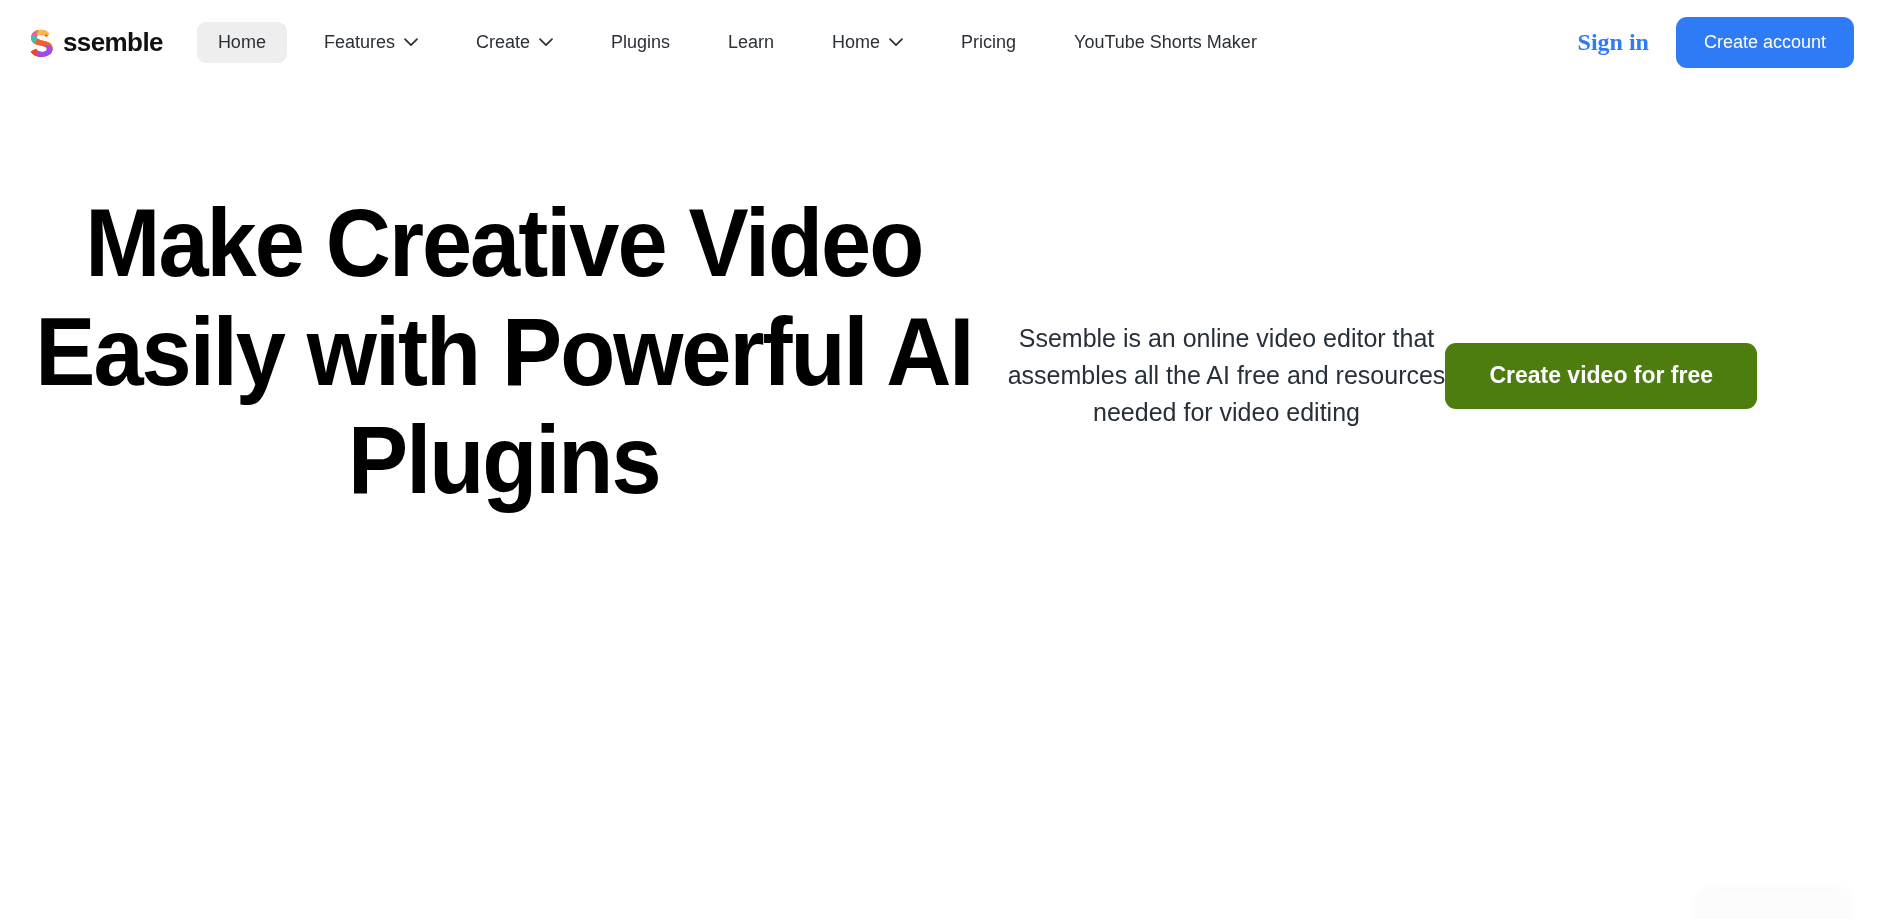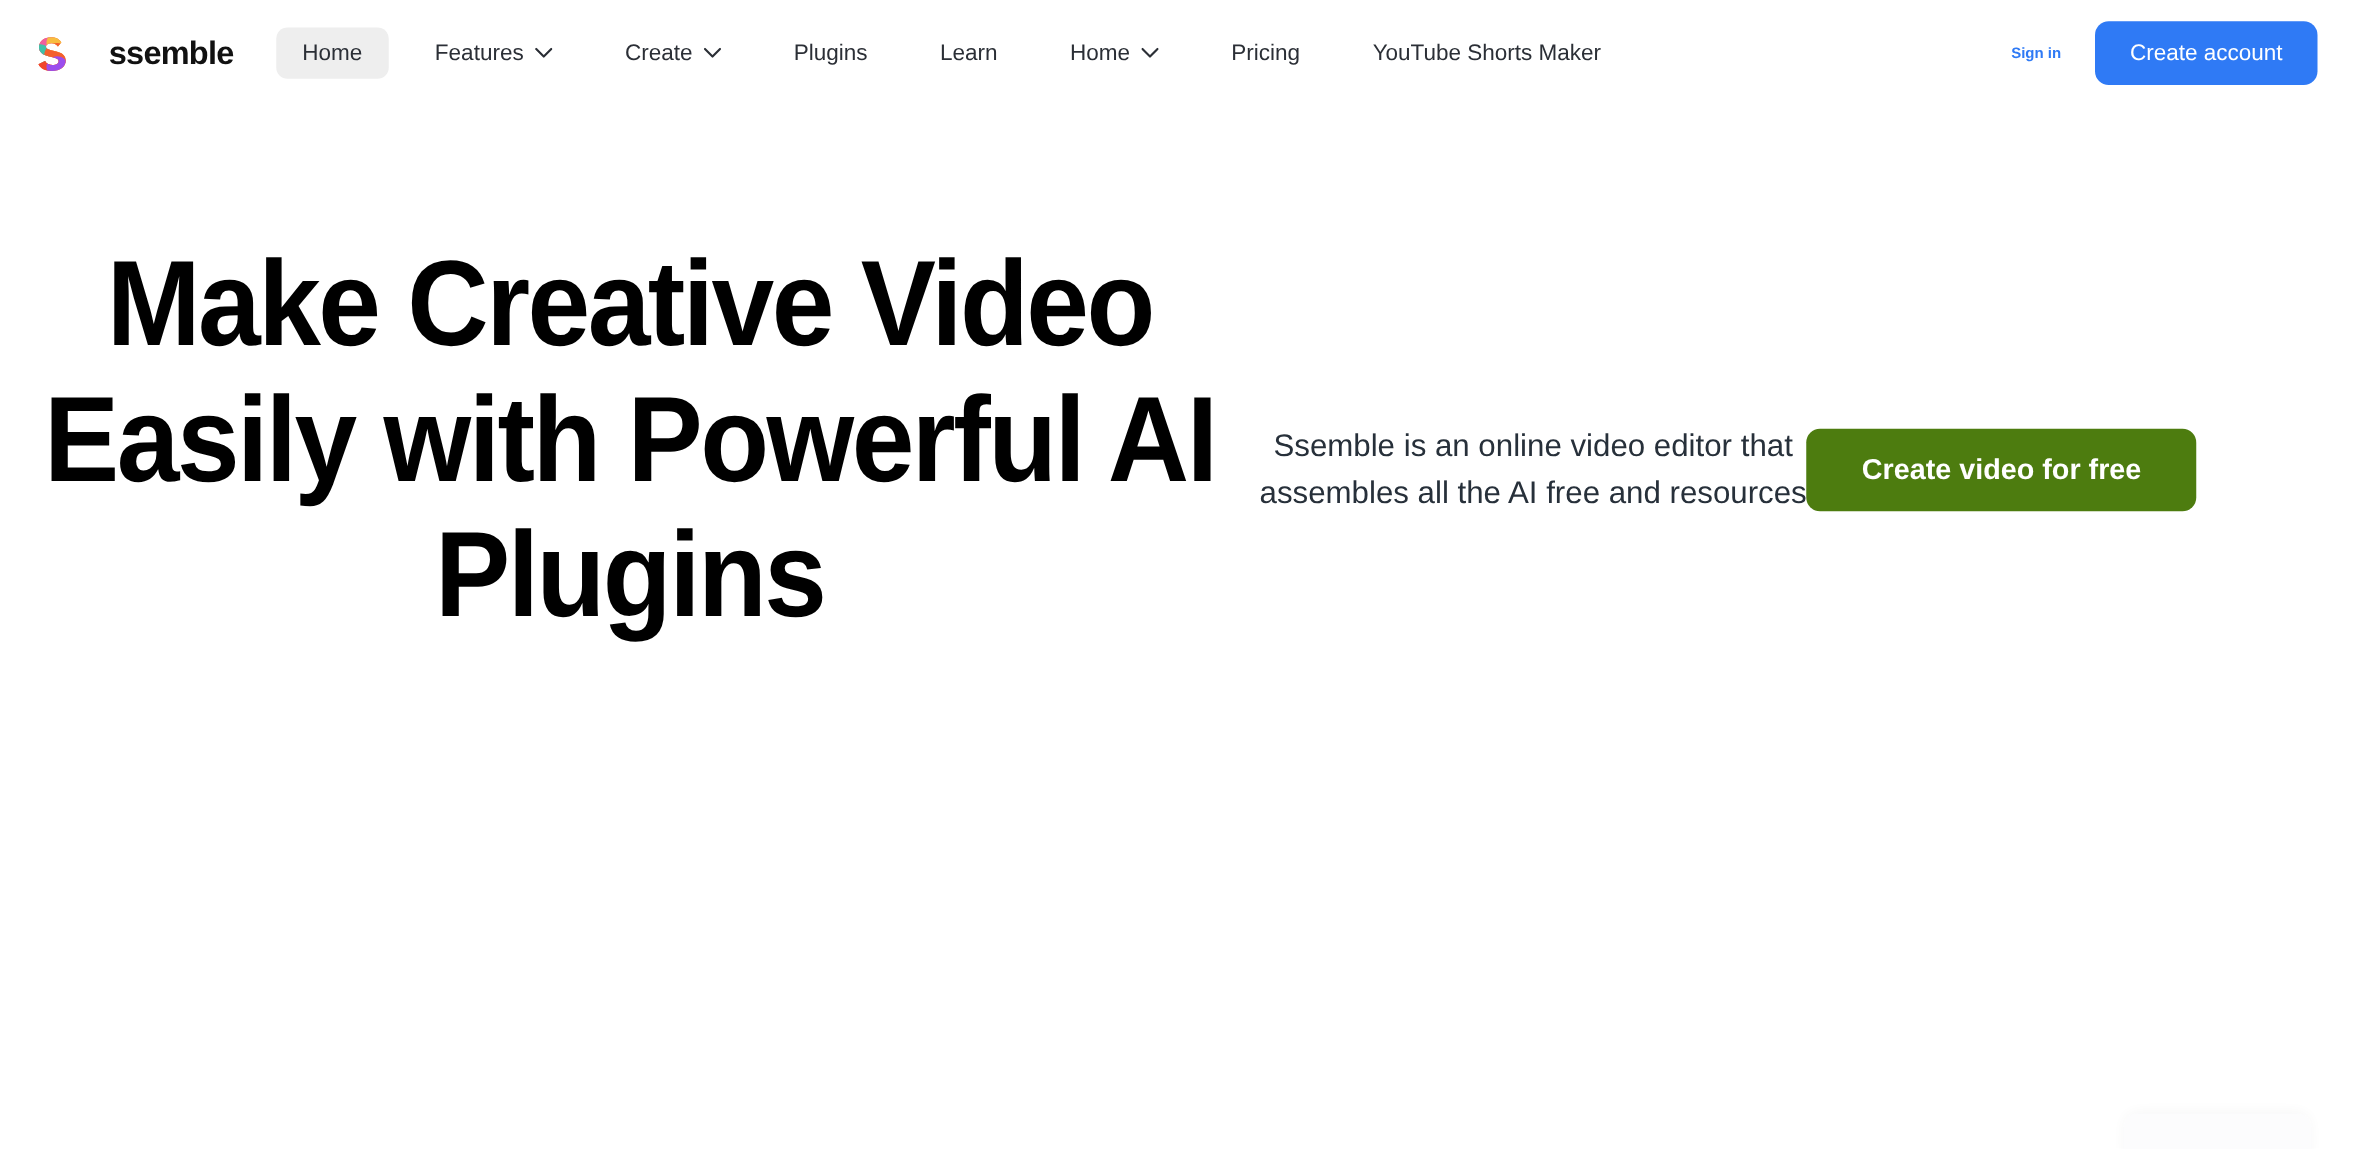--- a/index.html
+++ b/index.html
@@ -25,21 +25,21 @@
     display:flex;
     align-items:center;
     padding:0 31px 0 20px;
     background:#ffffff;
     position:relative;
   }
 
   .brand {
     display:flex;
     align-items:center;
-    gap:25px;
+    gap:1px;
     flex:0 0 auto;
     margin-right:34px;
     cursor:pointer;
     text-decoration:none;
   }
 
   .brand-logo {
     width:42px;
     height:42px;
     position:relative;
@@ -94,28 +94,28 @@
   .nav-spacer { flex:1 1 auto; }
 
   .nav-right {
     display:flex;
     align-items:center;
     gap:23px;
     flex:0 0 auto;
   }
 
   .signin-link {
-    font-size:12px;
+    font-size:24px;
     font-weight:700;
     color:#2f7af5;
     cursor:pointer;
     text-decoration:none;
     padding:8px 4px;
     white-space:nowrap;
-    font-family:Liberation Sans, sans-serif;
+    font-family:Liberation Serif, serif;
   }
 
   .create-account-btn {
     background:#2f7af5;
     color:#ffffff;
     border:none;
     border-radius:11px;
     font-size:18px;
     font-weight:400;
     padding:16px 28px;
@@ -285,20 +285,21 @@
 
     <h1 class="hero-title">
       <span>Make Creative Video</span><br>
       <span>Easily with Powerful AI</span><br>
       <span>Plugins</span>
     </h1>
 
     <p class="hero-sub">
       <span>Ssemble is an online video editor that</span><br>
       <span>assembles all the AI free and resources</span><br>
+      <span>needed for video editing</span>
     </p>
 
     <button class="hero-cta">Create video for free</button>
 
   </main>
 
   <div class="floating-widget"></div>
 
 </div>
 

